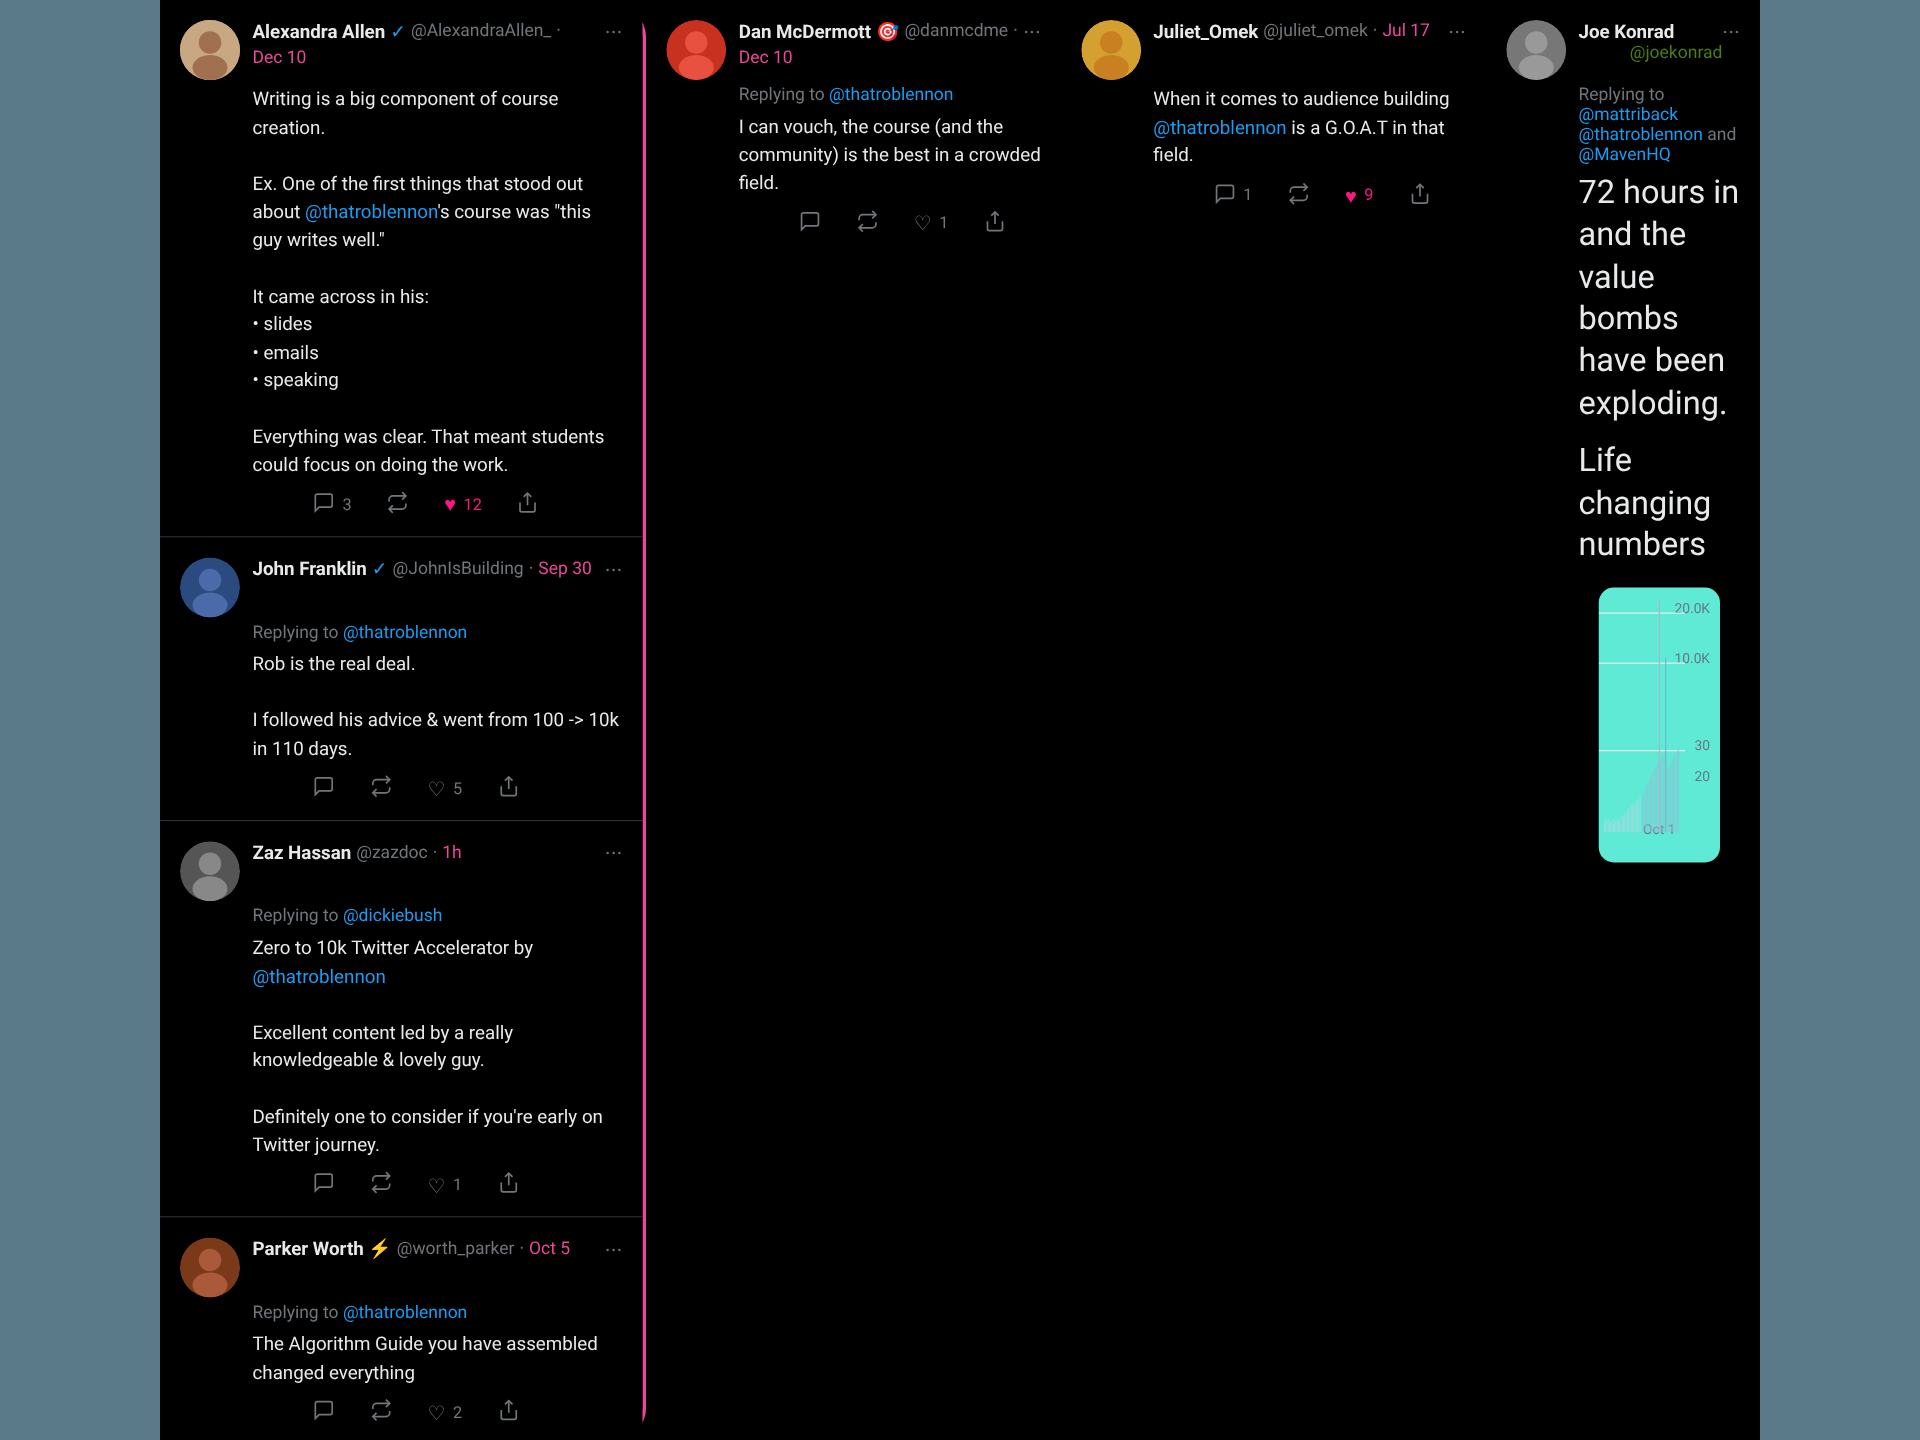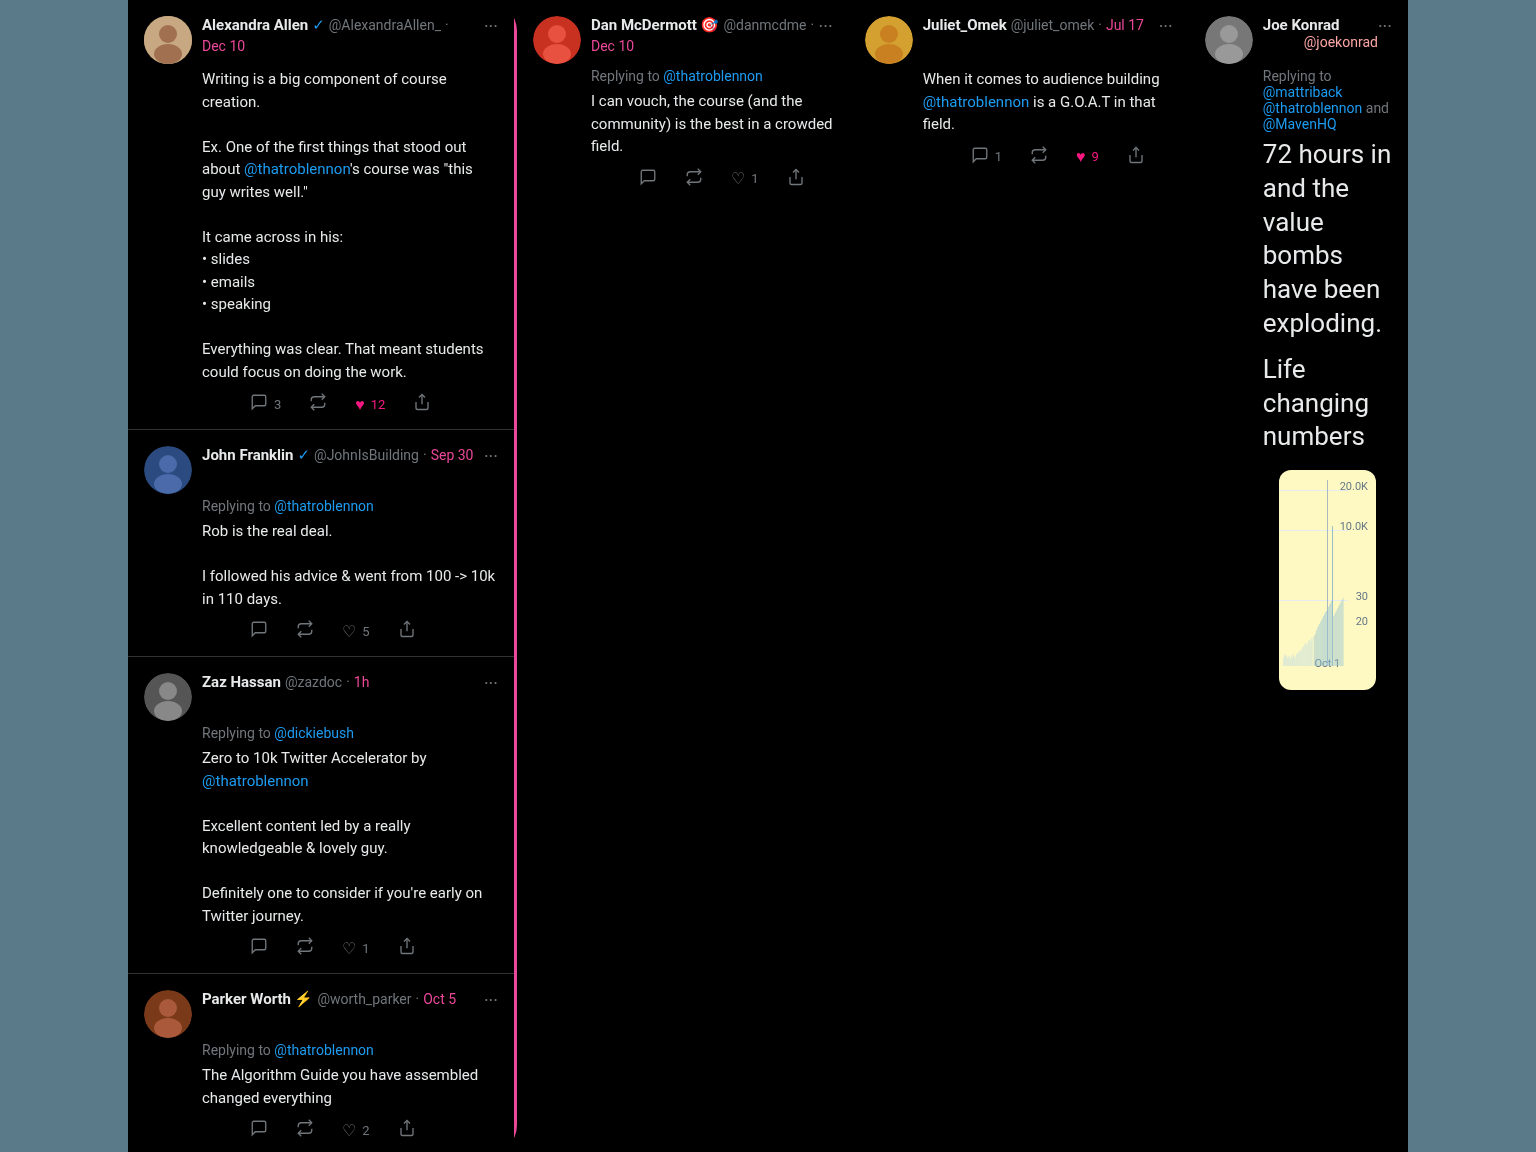--- a/index.html
+++ b/index.html
@@ -130,21 +130,21 @@
     .action-icon {
       font-size: 16px;
     }
     .heart-action { color: #71767b; }
     .heart-action.active { color: #f91880; }
     .heart-action.active .action-icon { color: #f91880; }
     .action-count { font-size: 13px; }
 
     
     .chart-container {
-      background: #fef9c3;
+      background: #5eead4;
       border-radius: 12px;
       margin: 16px;
       padding: 12px;
       height: 220px;
       position: relative;
       overflow: hidden;
     }
     .chart-y-label {
       position: absolute;
       right: 8px;
@@ -540,21 +540,21 @@
           <svg width="48" height="48" viewBox="0 0 48 48" style="border-radius:50%;">
             <circle cx="24" cy="24" r="24" fill="#777"></circle>
             <circle cx="24" cy="18" r="9" fill="#999"></circle>
             <ellipse cx="24" cy="38" rx="14" ry="10" fill="#999"></ellipse>
           </svg>
         </div>
         <div class="tweet-meta">
           <div class="tweet-name-row">
             <span class="name">Joe Konrad</span>
           </div>
-          <div style="color:#fca5a5;font-size:14px;margin-left:41px;">@joekonrad</div>
+          <div style="color:#4d7c0f;font-size:14px;margin-left:41px;">@joekonrad</div>
         </div>
         <span class="more-btn">···</span>
       </div>
       <div class="tweet-body">
         <div class="replying">Replying to <span class="mention">@mattriback</span> <span class="mention">@thatroblennon</span> and <span class="mention">@MavenHQ</span></div>
         <div style="font-size:26px;font-weight:400;color:#e7e9ea;line-height:1.3;margin-bottom:12px;">72 hours in and the value bombs have been exploding.</div>
         <div style="font-size:26px;font-weight:400;color:#e7e9ea;line-height:1.3;margin-bottom:12px;">Life changing numbers</div>
 
         <div class="chart-container">
 

